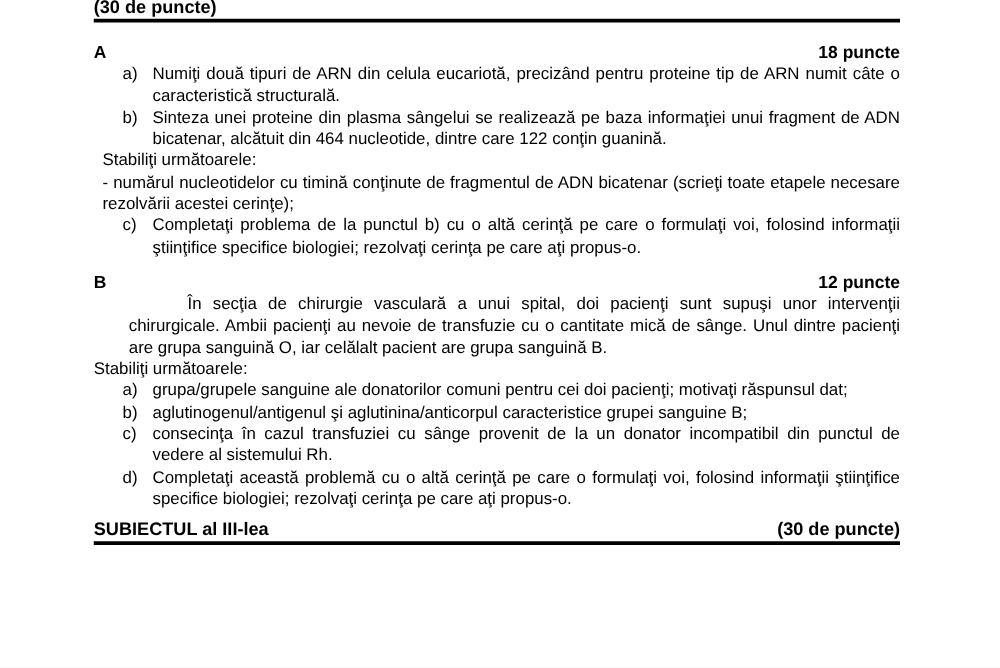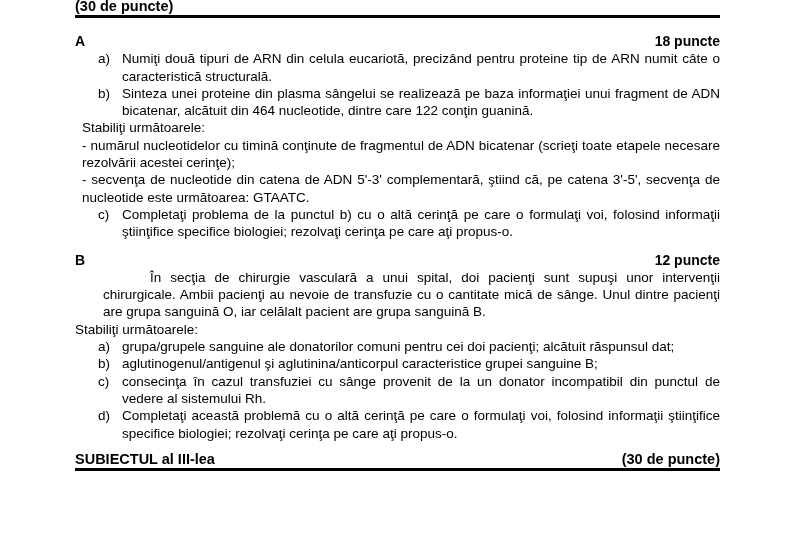--- a/index.html
+++ b/index.html
@@ -56,39 +56,38 @@
         <span class="marker">a)</span>
         <span class="txt">Numiţi două tipuri de ARN din celula eucariotă, precizând pentru proteine tip de ARN numit câte o caracteristică structurală.</span>
       </div>
       <div class="li">
         <span class="marker">b)</span>
         <span class="txt">Sinteza unei proteine din plasma sângelui se realizează pe baza informaţiei unui fragment de ADN bicatenar, alcătuit din 464 nucleotide, dintre care 122 conţin guanină.</span>
       </div>
 
       <p class="ml">Stabiliţi următoarele:</p>
       <p class="ml just">- numărul nucleotidelor cu timină conţinute de fragmentul de ADN bicatenar (scrieţi toate etapele necesare rezolvării acestei cerinţe);</p>
-      <p class="ml just">- secvenţa de nucleotide din catena de ADN 5'-3' complementară, ştiind că, pe catena 3'-5', secvenţa de nucleotide este următoarea: GTAATC.</p>
 
       <div class="li">
         <span class="marker">c)</span>
         <span class="txt">Completaţi problema de la punctul b) cu o altă cerinţă pe care o formulaţi voi, folosind informaţii ştiinţifice specifice biologiei; rezolvaţi cerinţa pe care aţi propus-o.</span>
       </div>
     </div>
 
     <div class="sec-b">
       <div class="sec-head">
         <span>B</span>
         <span>12 puncte</span>
       </div>
       <p class="indent just">În secţia de chirurgie vasculară a unui spital, doi pacienţi sunt supuşi unor intervenţii chirurgicale. Ambii pacienţi au nevoie de transfuzie cu o cantitate mică de sânge. Unul dintre pacienţi are grupa sanguină O, iar celălalt pacient are grupa sanguină B.</p>
       <p>Stabiliţi următoarele:</p>
 
       <div class="li">
         <span class="marker">a)</span>
-        <span class="txt">grupa/grupele sanguine ale donatorilor comuni pentru cei doi pacienţi; alcătuit răspunsul dat;</span>
+        <span class="txt">grupa/grupele sanguine ale donatorilor comuni pentru cei doi pacienţi; motivaţi răspunsul dat;</span>
       </div>
       <div class="li">
         <span class="marker">b)</span>
         <span class="txt">aglutinogenul/antigenul şi aglutinina/anticorpul caracteristice grupei sanguine B;</span>
       </div>
       <div class="li">
         <span class="marker">c)</span>
         <span class="txt">consecinţa în cazul transfuziei cu sânge provenit de la un donator incompatibil din punctul de vedere al sistemului Rh.</span>
       </div>
       <div class="li">

